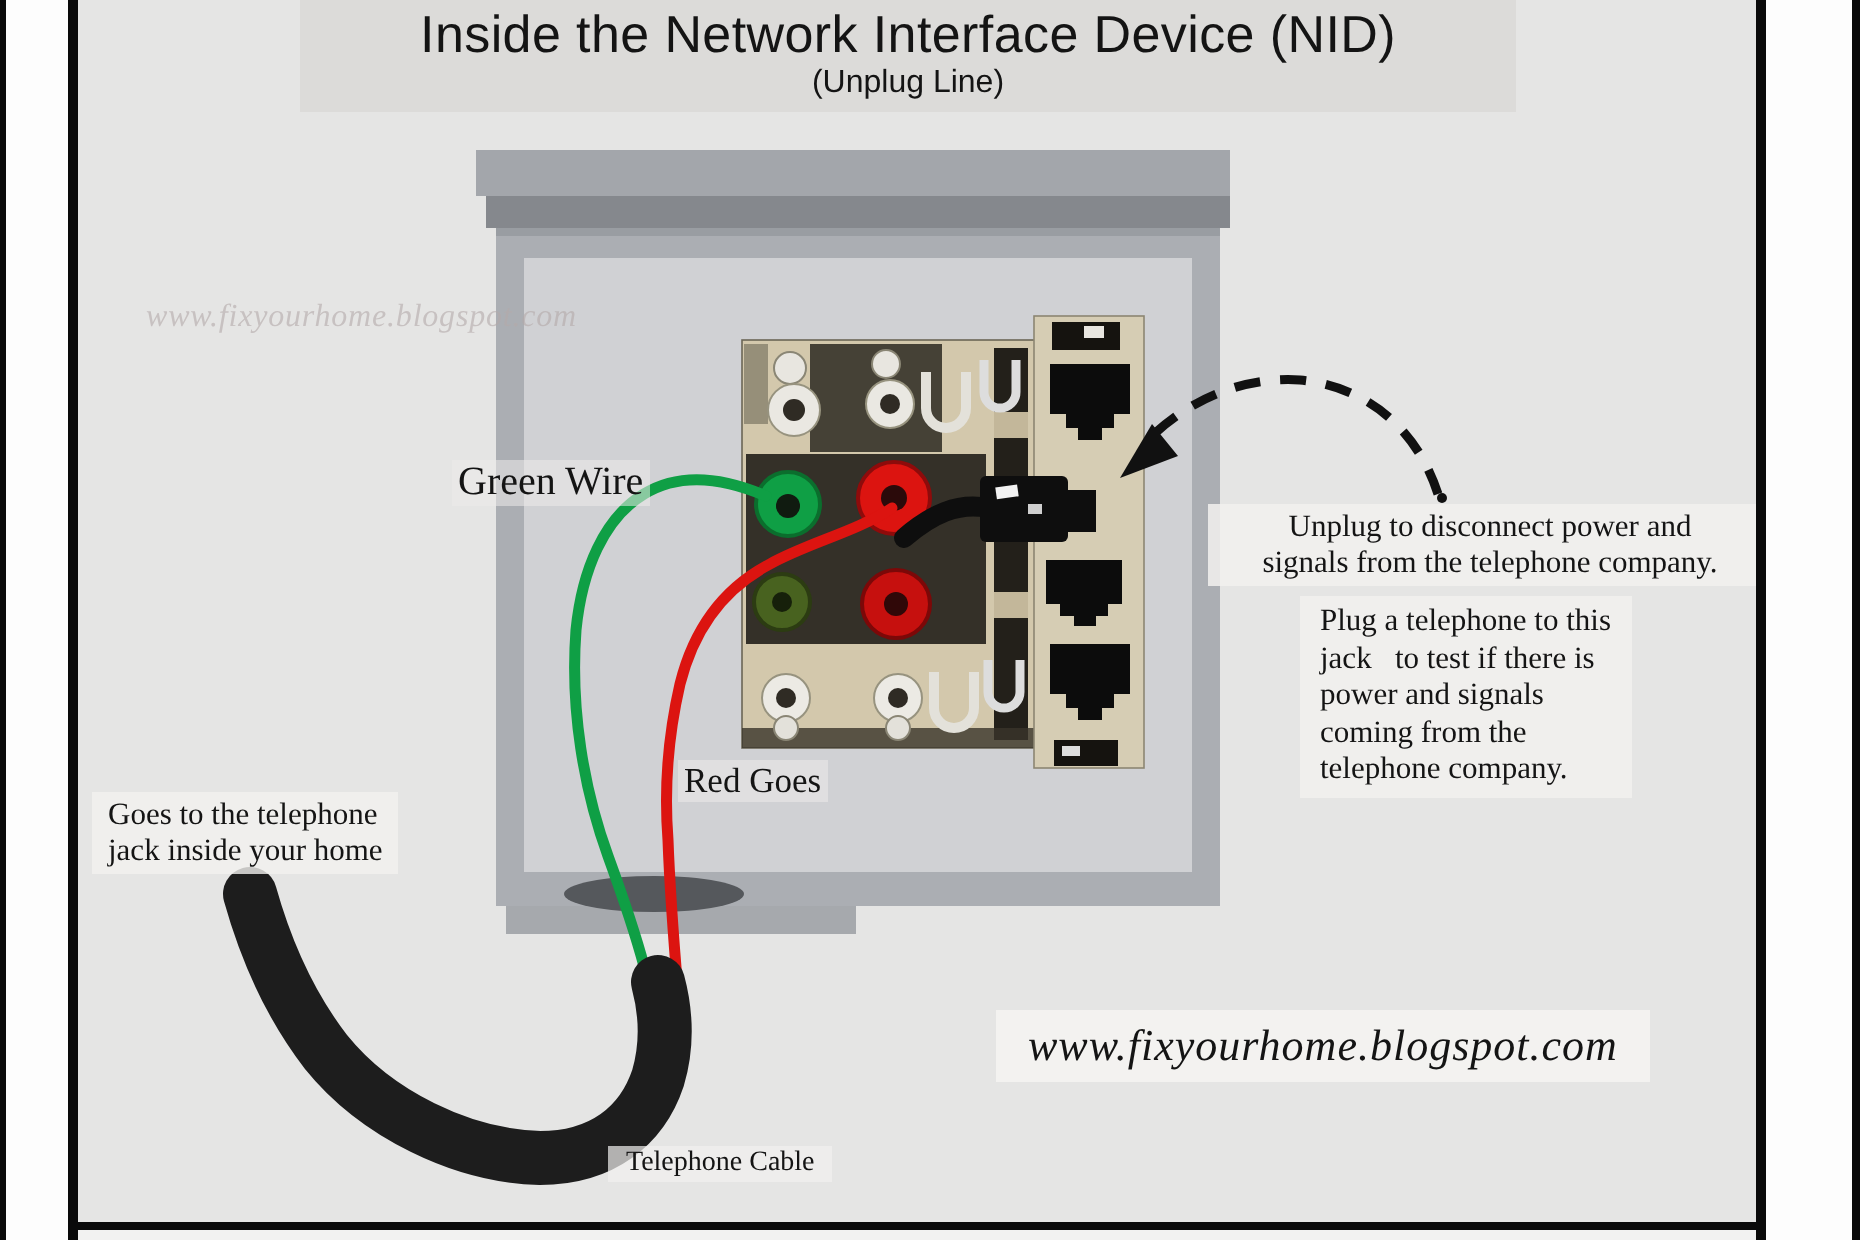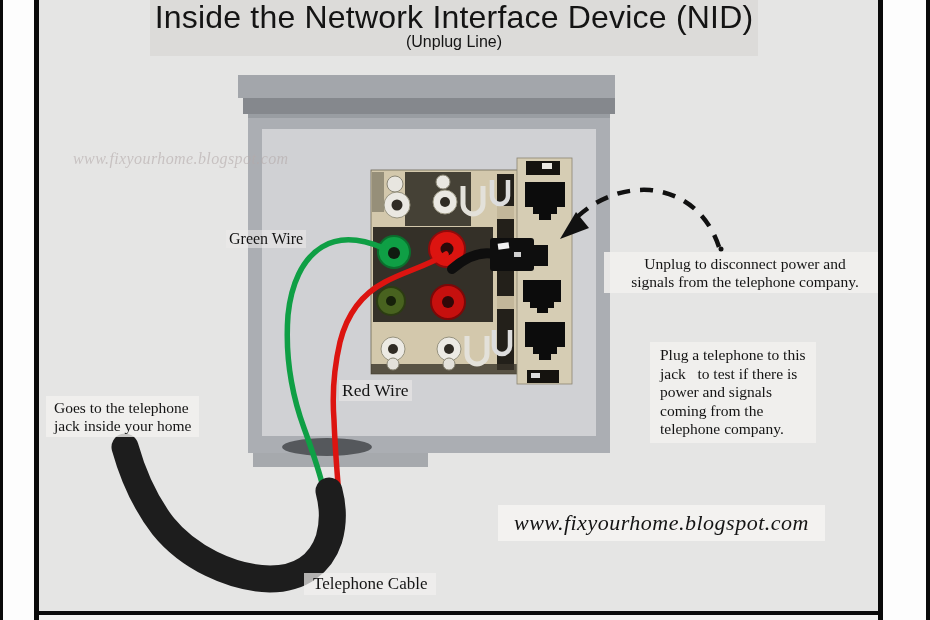--- a/index.html
+++ b/index.html
@@ -6,34 +6,34 @@
   .stage{position:relative;width:930px;height:620px;overflow:hidden;
          font-family:"Liberation Sans",sans-serif;color:#141414;background:#fff;}
   .abs{position:absolute;}
   
   .edge{background:#0a0a0a;z-index:10;}
   .white-strip{background:#fdfdfd;z-index:9;}
   .content-bg{left:39px;top:0;width:839px;height:615px;background:#e5e5e4;z-index:0;}
   .bottom-light{left:39px;top:615px;width:839px;height:5px;background:#f2f2f1;z-index:0;}
   
   .title-box{left:150px;top:0;width:608px;height:56px;background:#dcdbd9;z-index:4;text-align:center;}
-  .title-main{font-size:32px;line-height:30px;margin-top:2px;letter-spacing:0.2px;}
+  .title-main{font-size:26px;line-height:30px;margin-top:2px;letter-spacing:0.2px;}
   .title-sub{font-size:16px;line-height:20px;}
   
   svg.diagram{position:absolute;left:0;top:0;width:930px;height:620px;z-index:2;}
   
   .lbl{position:absolute;z-index:5;white-space:pre-wrap;font-family:Liberation Serif, serif;}
   .watermark{left:73px;top:150px;font-size:16px;font-style:italic;color:#b4aaaa;opacity:.6;letter-spacing:.4px;}
-  .green-lbl{left:226px;top:230px;font-size:16px;background:rgba(236,235,233,.55);padding:0 3px;}
+  .green-lbl{left:226px;top:230px;font-size:20px;background:rgba(236,235,233,.55);padding:0 3px;}
   .red-lbl{left:339px;top:380px;font-size:17.5px;background:rgba(236,235,233,.55);padding:0 3px;}
   .home-note{left:46px;top:396px;font-size:15.5px;line-height:17.5px;background:rgba(242,241,239,.8);padding:3px 8px;}
   .unplug-note{left:604px;top:252px;width:282px;text-align:center;font-size:15.5px;line-height:17.5px;
                background:rgba(242,241,239,.85);padding:3px 0;}
-  .testjack-note{left:650px;top:298px;font-size:15.5px;line-height:18.5px;background:rgba(242,241,239,.85);padding:4px 10px;margin-top:44px;}
-  .cable-lbl{left:304px;top:573px;font-size:17px;background:rgba(242,241,239,.7);padding:1px 9px;}
+  .testjack-note{left:650px;top:298px;font-size:15.5px;line-height:18.5px;background:rgba(242,241,239,.85);padding:4px 10px;}
+  .cable-lbl{left:304px;top:573px;font-size:14px;background:rgba(242,241,239,.7);padding:1px 9px;}
   .website{left:498px;top:505px;font-size:22px;font-style:italic;letter-spacing:.5px;
            background:rgba(244,243,241,.9);padding:5px 16px;}
 </style>
 </head>
 <body>
 
 <div class="stage">
 
   <div class="abs content-bg"></div>
   <div class="abs bottom-light"></div>
@@ -124,21 +124,21 @@
 
     <g>
       <path d="M719 247 C708 213, 682 193, 650 190 C620 188, 592 201, 572 222" fill="none" stroke="#111" stroke-width="4.5" stroke-dasharray="13 10"></path>
       <polygon points="560,239 576,212 589,228" fill="#111"></polygon>
       <circle cx="721" cy="249" r="2.5" fill="#111"></circle>
     </g>
   </svg>
 
   <div class="lbl watermark">www.fixyourhome.blogspot.com</div>
   <div class="lbl green-lbl">Green Wire</div>
-  <div class="lbl red-lbl">Red Wire</div>
+  <div class="lbl red-lbl">Red Goes</div>
   <div class="lbl unplug-note">Unplug to disconnect power and
 signals from the telephone company.</div>
   <div class="lbl home-note">Goes to the telephone
 jack inside your home</div>
   <div class="lbl testjack-note">Plug a telephone to this
 jack   to test if there is
 power and signals
 coming from the
 telephone company.</div>
   <div class="lbl cable-lbl">Telephone Cable</div>

